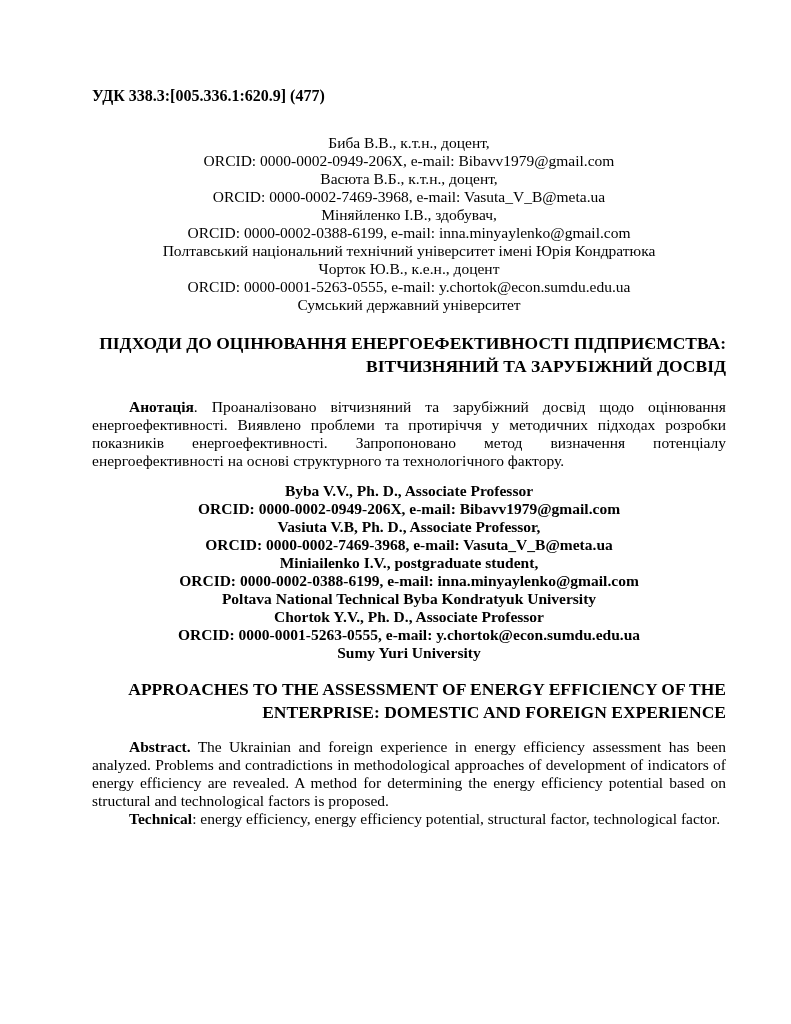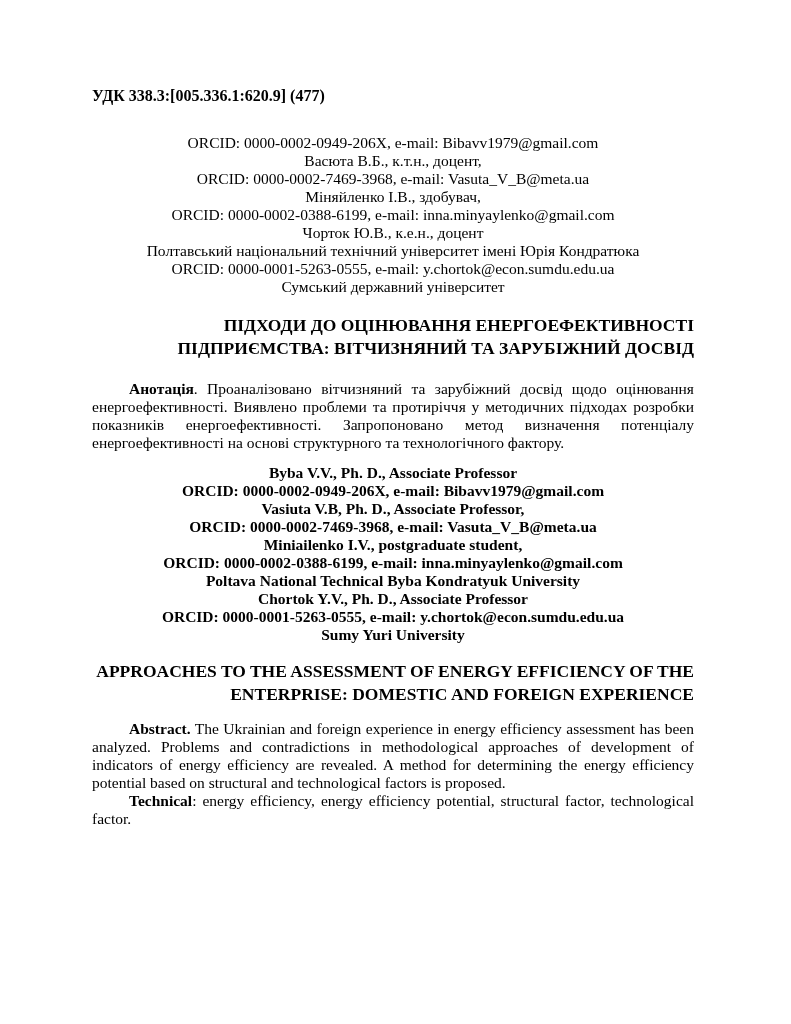--- a/index.html
+++ b/index.html
@@ -11,21 +11,21 @@
     width: 791px;
     height: 1024px;
     overflow: hidden;
     font-family: "Liberation Serif", "DejaVu Serif", serif;
     color: #000000;
   }
   .page {
     box-sizing: border-box;
     width: 791px;
     height: 1024px;
-    padding: 86px 97px 0 92px;
+    padding: 86px 65px 0 92px;
     background: #ffffff;
   }
   .udc {
     font-weight: bold;
     font-size: 16px;
     line-height: 20px;
     margin: 0 0 28px 0;
     text-align: left;
   }
   .center-block {
@@ -58,27 +58,28 @@
   .para b { font-weight: bold; }
 </style>
 </head>
 <body>
 
 <div class="page">
 
   <p class="udc">УДК 338.3:[005.336.1:620.9] (477)</p>
 
   <div class="center-block">
+    <div class="line">Биба В.В., к.т.н., доцент,</div>
     <div class="line">ORCID: 0000-0002-0949-206X, e-mail: Bibavv1979@gmail.com</div>
     <div class="line">Васюта В.Б., к.т.н., доцент,</div>
     <div class="line">ORCID: 0000-0002-7469-3968, e-mail: Vasuta_V_B@meta.ua</div>
     <div class="line">Міняйленко І.В., здобувач,</div>
     <div class="line">ORCID: 0000-0002-0388-6199, e-mail: inna.minyaylenko@gmail.com</div>
+    <div class="line">Полтавський національний технічний університет імені Юрія Кондратюка</div>
     <div class="line">Чорток Ю.В., к.е.н., доцент</div>
-    <div class="line">Полтавський національний технічний університет імені Юрія Кондратюка</div>
     <div class="line">ORCID: 0000-0001-5263-0555, e-mail: y.chortok@econ.sumdu.edu.ua</div>
     <div class="line">Сумський державний університет</div>
   </div>
 
   <h1 class="title">ПІДХОДИ ДО ОЦІНЮВАННЯ ЕНЕРГОЕФЕКТИВНОСТІ ПІДПРИЄМСТВА: ВІТЧИЗНЯНИЙ ТА ЗАРУБІЖНИЙ ДОСВІД</h1>
 
   <p class="para mt-para"><b>Анотація</b><span>. Проаналізовано вітчизняний та зарубіжний досвід щодо оцінювання енергоефективності. Виявлено проблеми та протиріччя у методичних підходах розробки показників енергоефективності. Запропоновано метод визначення потенціалу енергоефективності на основі структурного та технологічного фактору.</span></p>
 
 
   <div class="center-block mt-authors-en">

